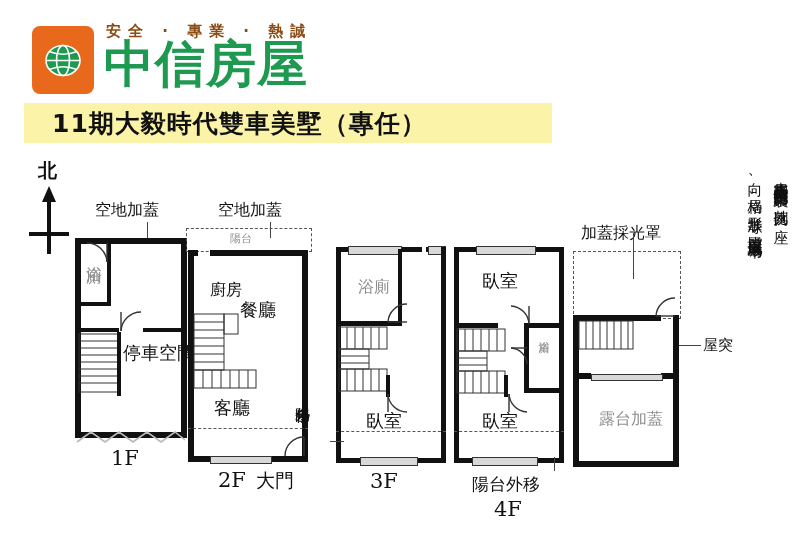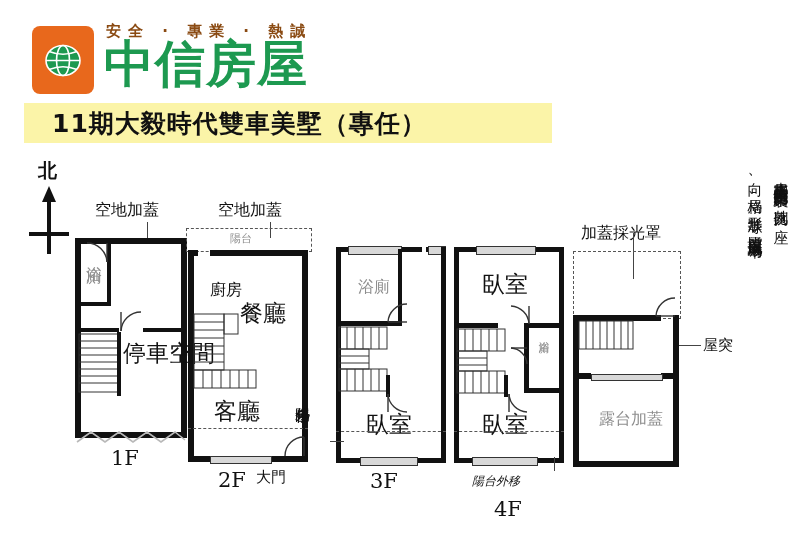--- a/index.html
+++ b/index.html
@@ -26,21 +26,21 @@
                 display:flex;align-items:center;}
   #title-text{padding-left:28px;font-size:25px;font-weight:bold;letter-spacing:1px;
               color:#111;font-family:"DejaVu Sans",sans-serif;}
 
   
   .wall{position:absolute;background:#111;}
   .dash-h{position:absolute;border-top:1px dashed #555;}
   .dashbox{position:absolute;border:1px dashed #555;}
   .room-label{position:absolute;font-size:16px;color:#111;white-space:nowrap;
               font-family:"DejaVu Sans",sans-serif;}
-  .room-label.big{font-size:23px;}
+  .room-label.big{font-size:18px;}
   .room-label.gray{color:#8e8e8e;font-size:16px;}
   .room-label.vert{writing-mode:vertical-rl;text-orientation:upright;line-height:1.0;}
   .note{position:absolute;font-size:14px;color:#111;white-space:nowrap;
         font-family:"DejaVu Sans",sans-serif;}
   .note.vert{writing-mode:vertical-rl;text-orientation:upright;line-height:1.05;}
   .floor-tag{position:absolute;font-size:21px;color:#111;
              font-family:"DejaVu Serif","Liberation Serif",serif;}
   .leader{position:absolute;background:#444;}
   .win{position:absolute;background:#d8d8d8;border:1px solid #333;}
   svg{overflow:visible;}
@@ -169,21 +169,21 @@
 
   <div class="dash-h" style="left:8px;top:228px;width:120px;"></div>
 
   <div class="win" style="left:30px;top:256px;width:60px;height:6px;"></div>
   <svg class="door" width="22" height="22" style="position:absolute;left:104px;top:236px;">
     <path d="M20 1 A19 19 0 0 0 1 20"></path>
       <line x1="20" y1="1" x2="20" y2="20" stroke="#333" stroke-width="1.4"></line>
   </svg>
 
   <div class="floor-tag" style="left:38px;top:268px;">2F</div>
-  <div class="room-label" style="left:76px;top:268px;font-size:15px;">大門</div>
+  <div class="room-label" style="left:76px;top:268px;font-size:19px;">大門</div>
 
   <div class="note vert" style="left:114px;top:196px;font-size:15px;">陽台外移</div>
 </div>
 
 <div class="abs" style="left:330px;top:235px;width:120px;height:265px;">
 
   <div class="wall" style="left:6px;top:12px;width:86px;height:5px;"></div>
   <div class="wall" style="left:96px;top:12px;width:20px;height:5px;"></div>
   <div class="win" style="left:18px;top:11px;width:52px;height:7px;"></div>
   <div class="win" style="left:98px;top:11px;width:16px;height:7px;"></div>
@@ -279,21 +279,21 @@
   <svg class="door" width="20" height="20" style="position:absolute;left:60px;top:158px;">
     <path d="M1 1 A19 19 0 0 0 19 19"></path>
       <line x1="1" y1="1" x2="1" y2="19" stroke="#333" stroke-width="1.4"></line>
   </svg>
 
   <div class="room-label big" style="left:34px;top:174px;">臥室</div>
 
   <div class="dash-h" style="left:6px;top:196px;width:110px;"></div>
   <div class="leader" style="left:106px;top:222px;width:1px;height:14px;"></div>
 
-  <div class="note" style="left:24px;top:238px;font-size:12px;font-style:italic;">陽台外移</div>
+  <div class="note" style="left:24px;top:238px;font-size:17px;">陽台外移</div>
   <div class="floor-tag" style="left:46px;top:262px;text-align:right;">4F</div>
 </div>
 
 <div class="abs" style="left:565px;top:205px;width:160px;height:290px;">
 
   <div class="room-label" style="left:16px;top:6px;margin-top:12px;">加蓋採光罩</div>
   <div class="leader" style="left:68px;top:28px;width:1px;height:46px;"></div>
 
   <div class="dashbox" style="left:8px;top:46px;width:106px;height:66px;"></div>
 

